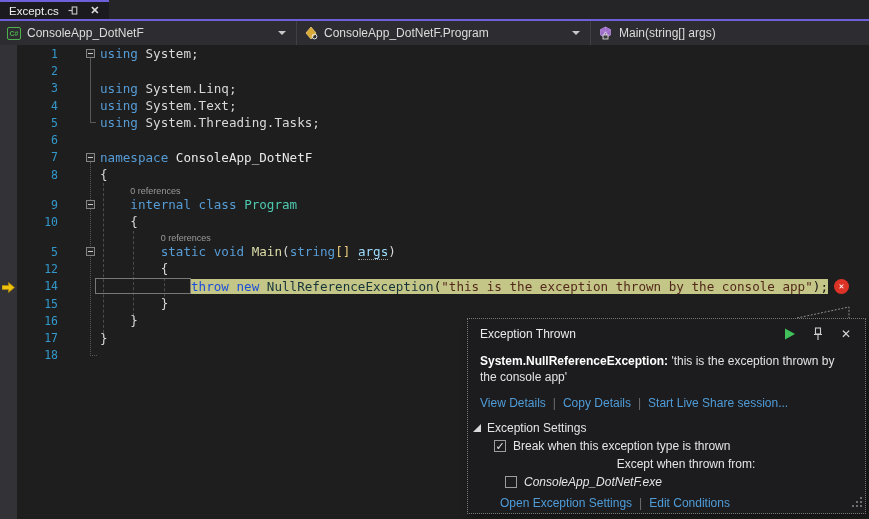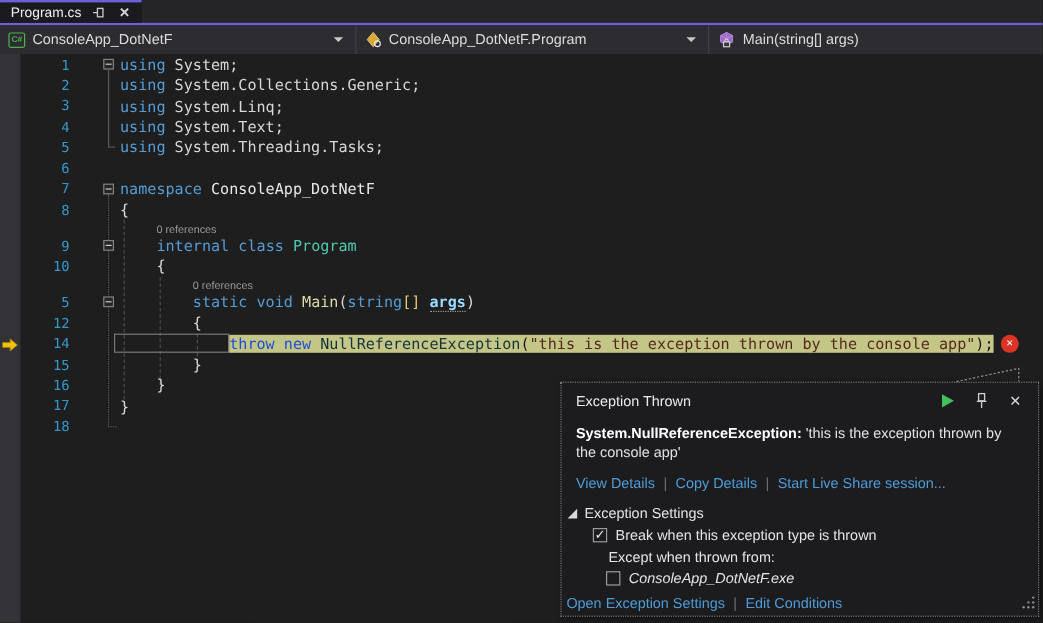--- a/index.html
+++ b/index.html
@@ -36,21 +36,21 @@
   .num { flex:0 0 58px; text-align:right; color:#3399CC; font-size:11.5px; }
   .foldcol { flex:0 0 42px; position:relative; height:100%; }
   .foldbox { position:absolute; left:28px; top:4px; width:9px; height:9px; border:1px solid #828282;
              background:#252526; }
   .foldbox::after { content:""; position:absolute; left:1px; right:1px; top:3px; height:1px; background:#CCCCCC; }
   .content { position:relative; white-space:pre; }
   .codelens-row { height:12.5px; font-size:9px; color:#9A9A9A; display:flex; align-items:flex-end; line-height:10px; }
   .tk-kw { color:#569CD6; } .tk-ty { color:#4EC9B0; } .tk-m { color:#DCDCAA; }
   .tk-s { color:#D69D85; } .tk-pl { color:#D8D8D8; } .tk-ns { color:#E8E8E8; }
   .tk-br { color:#E8C87A; }
-  .tk-par { color:#9CDCFE; border-bottom:1px dotted #9A9A9A;font-weight:bold; }
+  .tk-par { color:#9CDCFE; border-bottom:1px dotted #9A9A9A; }
   .tk-hkw { color:#1d4ed8; } .tk-hty { color:#16333A; } .tk-hs { color:#53291B; } .tk-hpl { color:#141414; }
   .hl { background:#C4C687; }
   .stmtbox { position:absolute; left:95px; top:0; width:96px; height:16px; border:1px solid #787878; }
   .arrow-wrap { position:absolute; left:2px; top:3px; }
   .err-icon { position:relative; z-index:12; display:inline-flex; align-items:center; justify-content:center;
               width:15px; height:15px; margin-left:6px; border-radius:50%; background:#DD3327;
               color:#FFFFFF; font-size:9px; font-weight:bold; vertical-align:middle; }
 
   
   #popup { position:absolute; left:467px; top:318px; width:399px; height:196px; background:#1C1C1E;
@@ -64,33 +64,33 @@
   .pop-msg b { color:#FFFFFF; }
   .linkrow { margin:11px 0 0 12px; white-space:nowrap; }
   .lnk { color:#4F9CD8; cursor:pointer;text-align:right; }
   .lsep { color:#6F6F6F; padding:0 7px; }
   .sec-hdr { display:flex; align-items:center; margin:11px 0 0 5px; }
   .expander { width:0; height:0; border-left:8px solid transparent; border-bottom:8px solid #DADADA; margin-right:6px; }
   .opt-row { display:flex; align-items:center; margin-top:4px; }
   .cb { width:12px; height:12px; border:1px solid #9C9C9C; background:#1C1C1E; margin-right:7px;
         display:inline-flex; align-items:center; justify-content:center; color:#E8E8E8; font-size:11px;
         line-height:10px; flex:0 0 12px; }
-  .pl26 { padding-left:26px; } .pl39 { padding-left:39px; } .pl37 { padding-left:37px;font-style:italic; }
+  .pl26 { padding-left:26px; } .pl39 { padding-left:39px;justify-content:center; } .pl37 { padding-left:37px;font-style:italic; }
   .footer-links { margin:7px 0 0 16px; }
   #grip { position:absolute; right:2px; bottom:2px; }
 </style>
 </head>
 <body>
 
 <div id="screen">
 
   <div id="tabstrip"></div>
   <div id="accent-line"></div>
   <div id="tab">
-    <span class="tab-title">Program.cs</span>
+    <span class="tab-title">Except.cs</span>
     <span class="tab-ico">
       <svg width="11" height="11" viewBox="0 0 11 11">
           <path d="M0.5 5.5 H4" stroke="#C8C8C8" stroke-width="1.2" fill="none"></path>
           <rect x="4.2" y="2" width="4.6" height="7" fill="none" stroke="#C8C8C8" stroke-width="1.1"></rect>
         </svg>
     </span>
     <span class="tab-ico" id="tab-close">✕</span>
   </div>
 
   <div id="navbar">
@@ -134,21 +134,20 @@
         <div class="code-row">
           <span class="num">1</span>
           <span class="foldcol">
             <span class="foldbox"></span>
           </span>
           <span class="content"><span class="tk-kw">using</span><span class="tk-pl"> System;</span></span>
         </div>
         <div class="code-row">
           <span class="num">2</span>
           <span class="foldcol"></span>
-          <span class="content"><span class="tk-kw">using</span><span class="tk-pl"> System.Collections.Generic;</span></span>
         </div>
         <div class="code-row">
           <span class="num">3</span>
           <span class="foldcol"></span>
           <span class="content"><span class="tk-kw">using</span><span class="tk-pl"> System.Linq;</span></span>
         </div>
         <div class="code-row">
           <span class="num">4</span>
           <span class="foldcol"></span>
           <span class="content"><span class="tk-kw">using</span><span class="tk-pl"> System.Text;</span></span>
@@ -262,21 +261,21 @@
       <span class="cb">✓</span>
       <span>Break when this exception type is thrown</span>
     </div>
     <div class="opt-row pl39">
       <span>Except when thrown from:</span>
     </div>
     <div class="opt-row pl37">
       <span class="cb"></span>
       <span>ConsoleApp_DotNetF.exe</span>
     </div>
-    <div class="linkrow footer-links" id="popup-footer-links" style="margin-left:4px;"><span class="lnk">Open Exception Settings</span><span class="lsep">|</span><span class="lnk">Edit Conditions</span></div>
+    <div class="linkrow footer-links" id="popup-footer-links" style="margin-left:32px;"><span class="lnk">Open Exception Settings</span><span class="lsep">|</span><span class="lnk">Edit Conditions</span></div>
     <span id="grip">
       <svg width="12" height="12" viewBox="0 0 12 12">
         <circle cx="10" cy="2" r="1" fill="#8A8A8A"></circle>
           <circle cx="10" cy="6" r="1" fill="#8A8A8A"></circle>
           <circle cx="10" cy="10" r="1" fill="#8A8A8A"></circle>
         <circle cx="6" cy="6" r="1" fill="#8A8A8A"></circle>
           <circle cx="6" cy="10" r="1" fill="#8A8A8A"></circle>
           <circle cx="2" cy="10" r="1" fill="#8A8A8A"></circle>
       </svg>
     </span>

